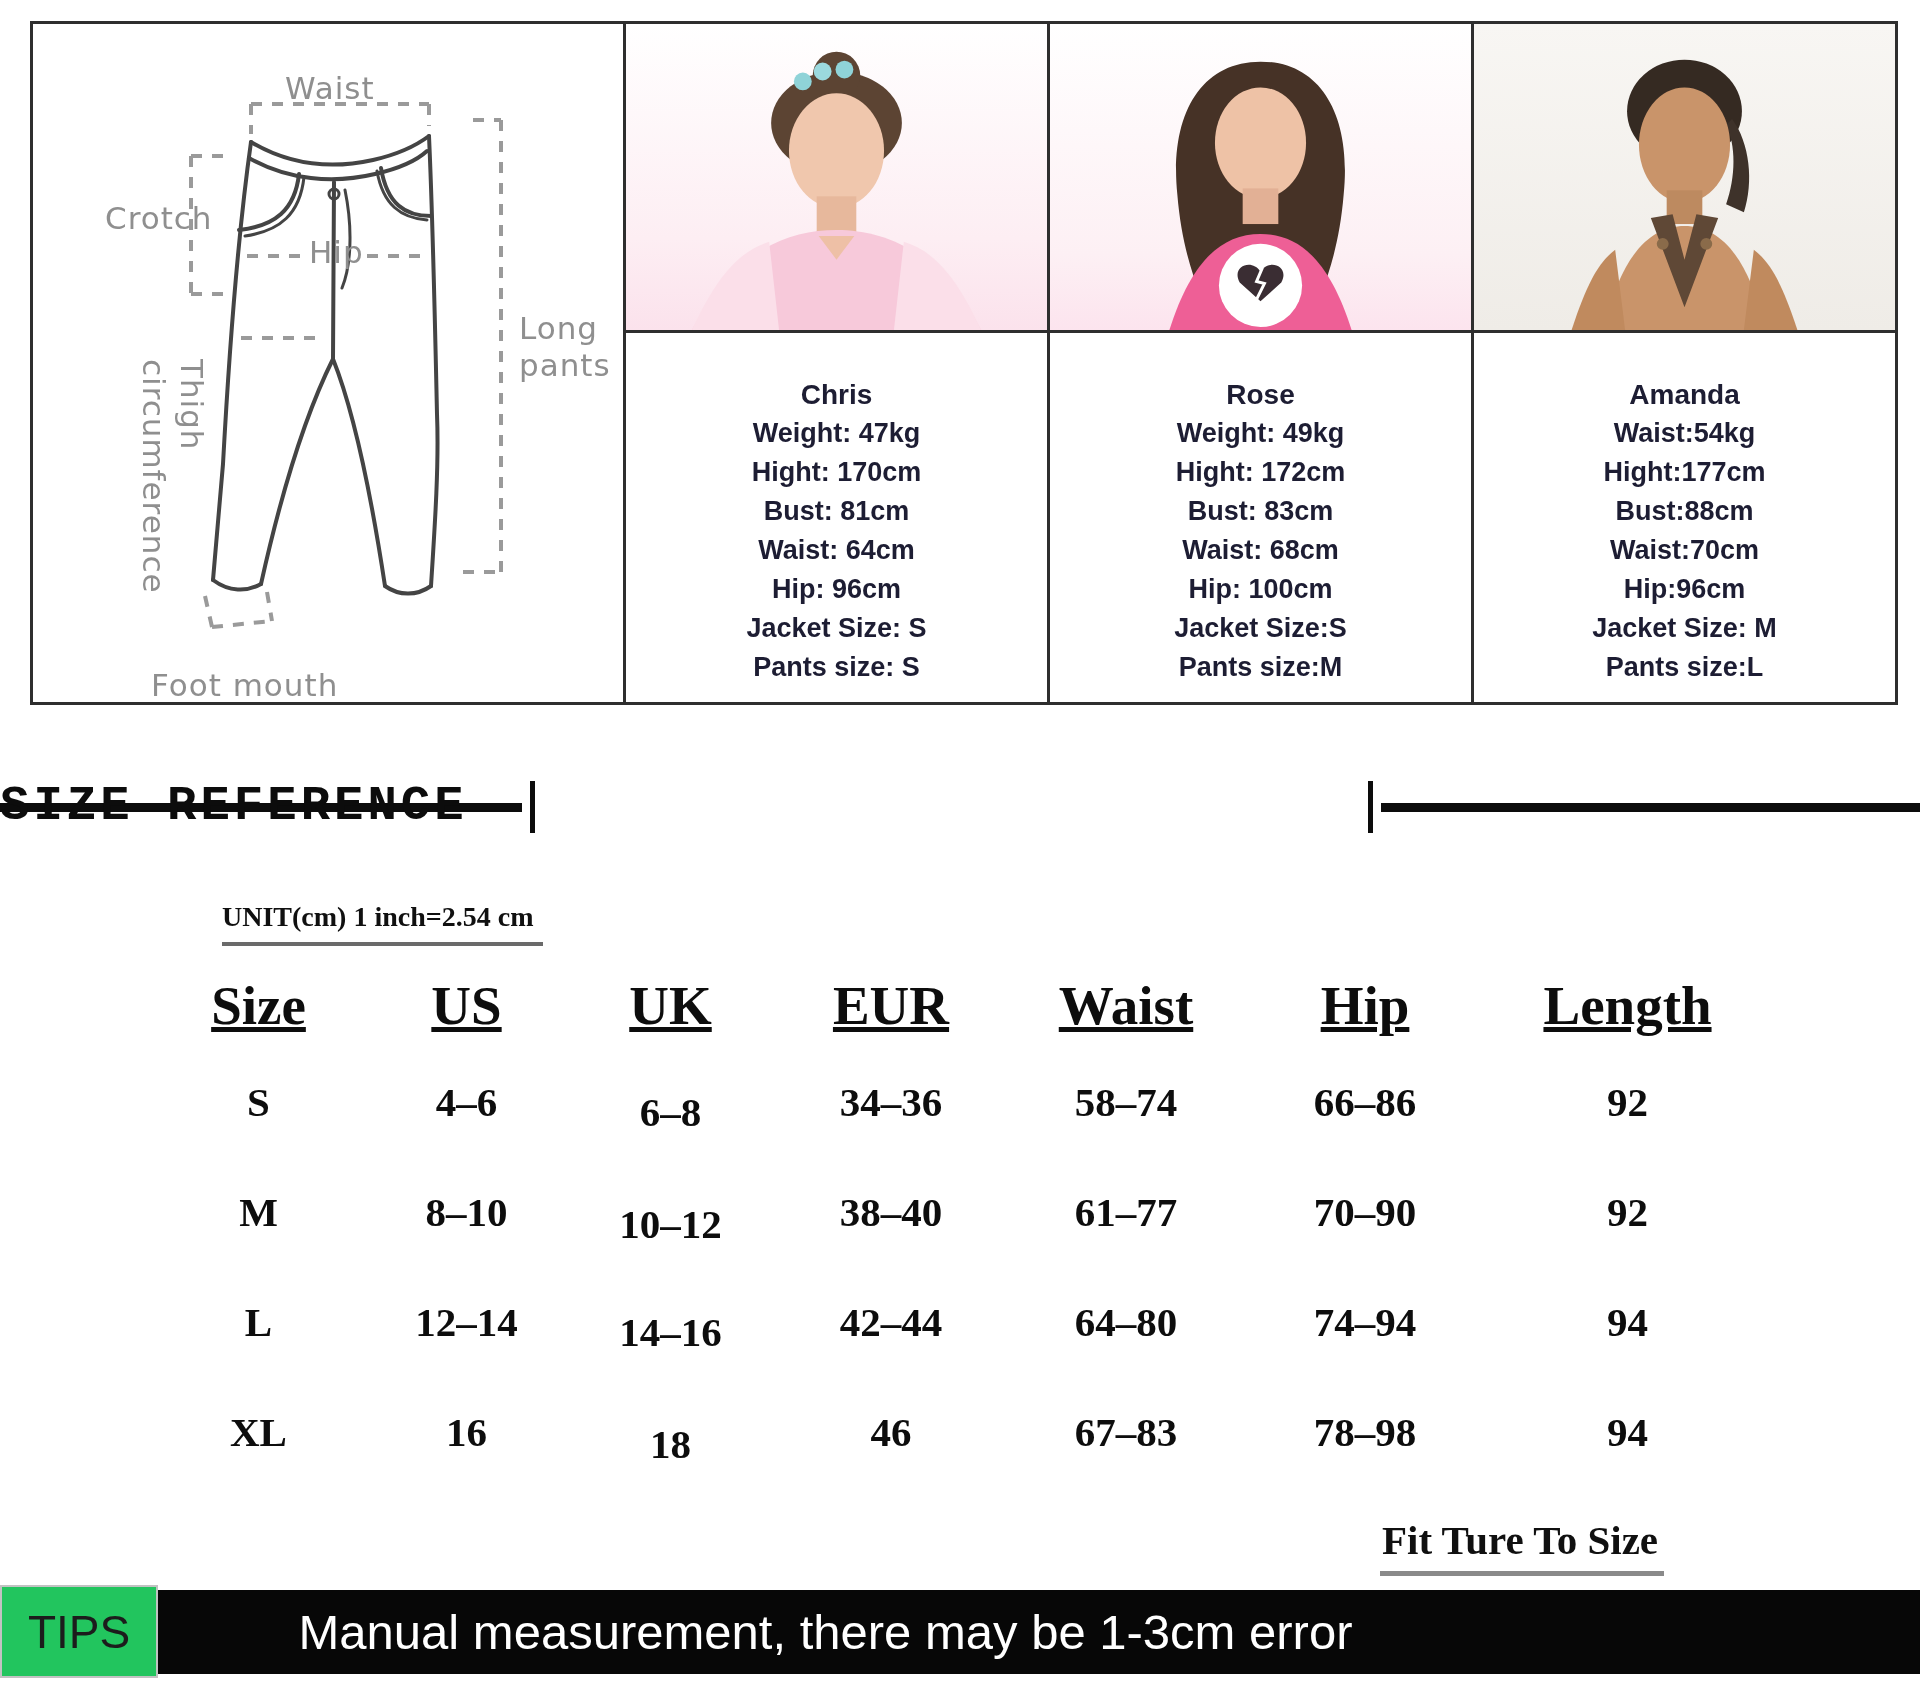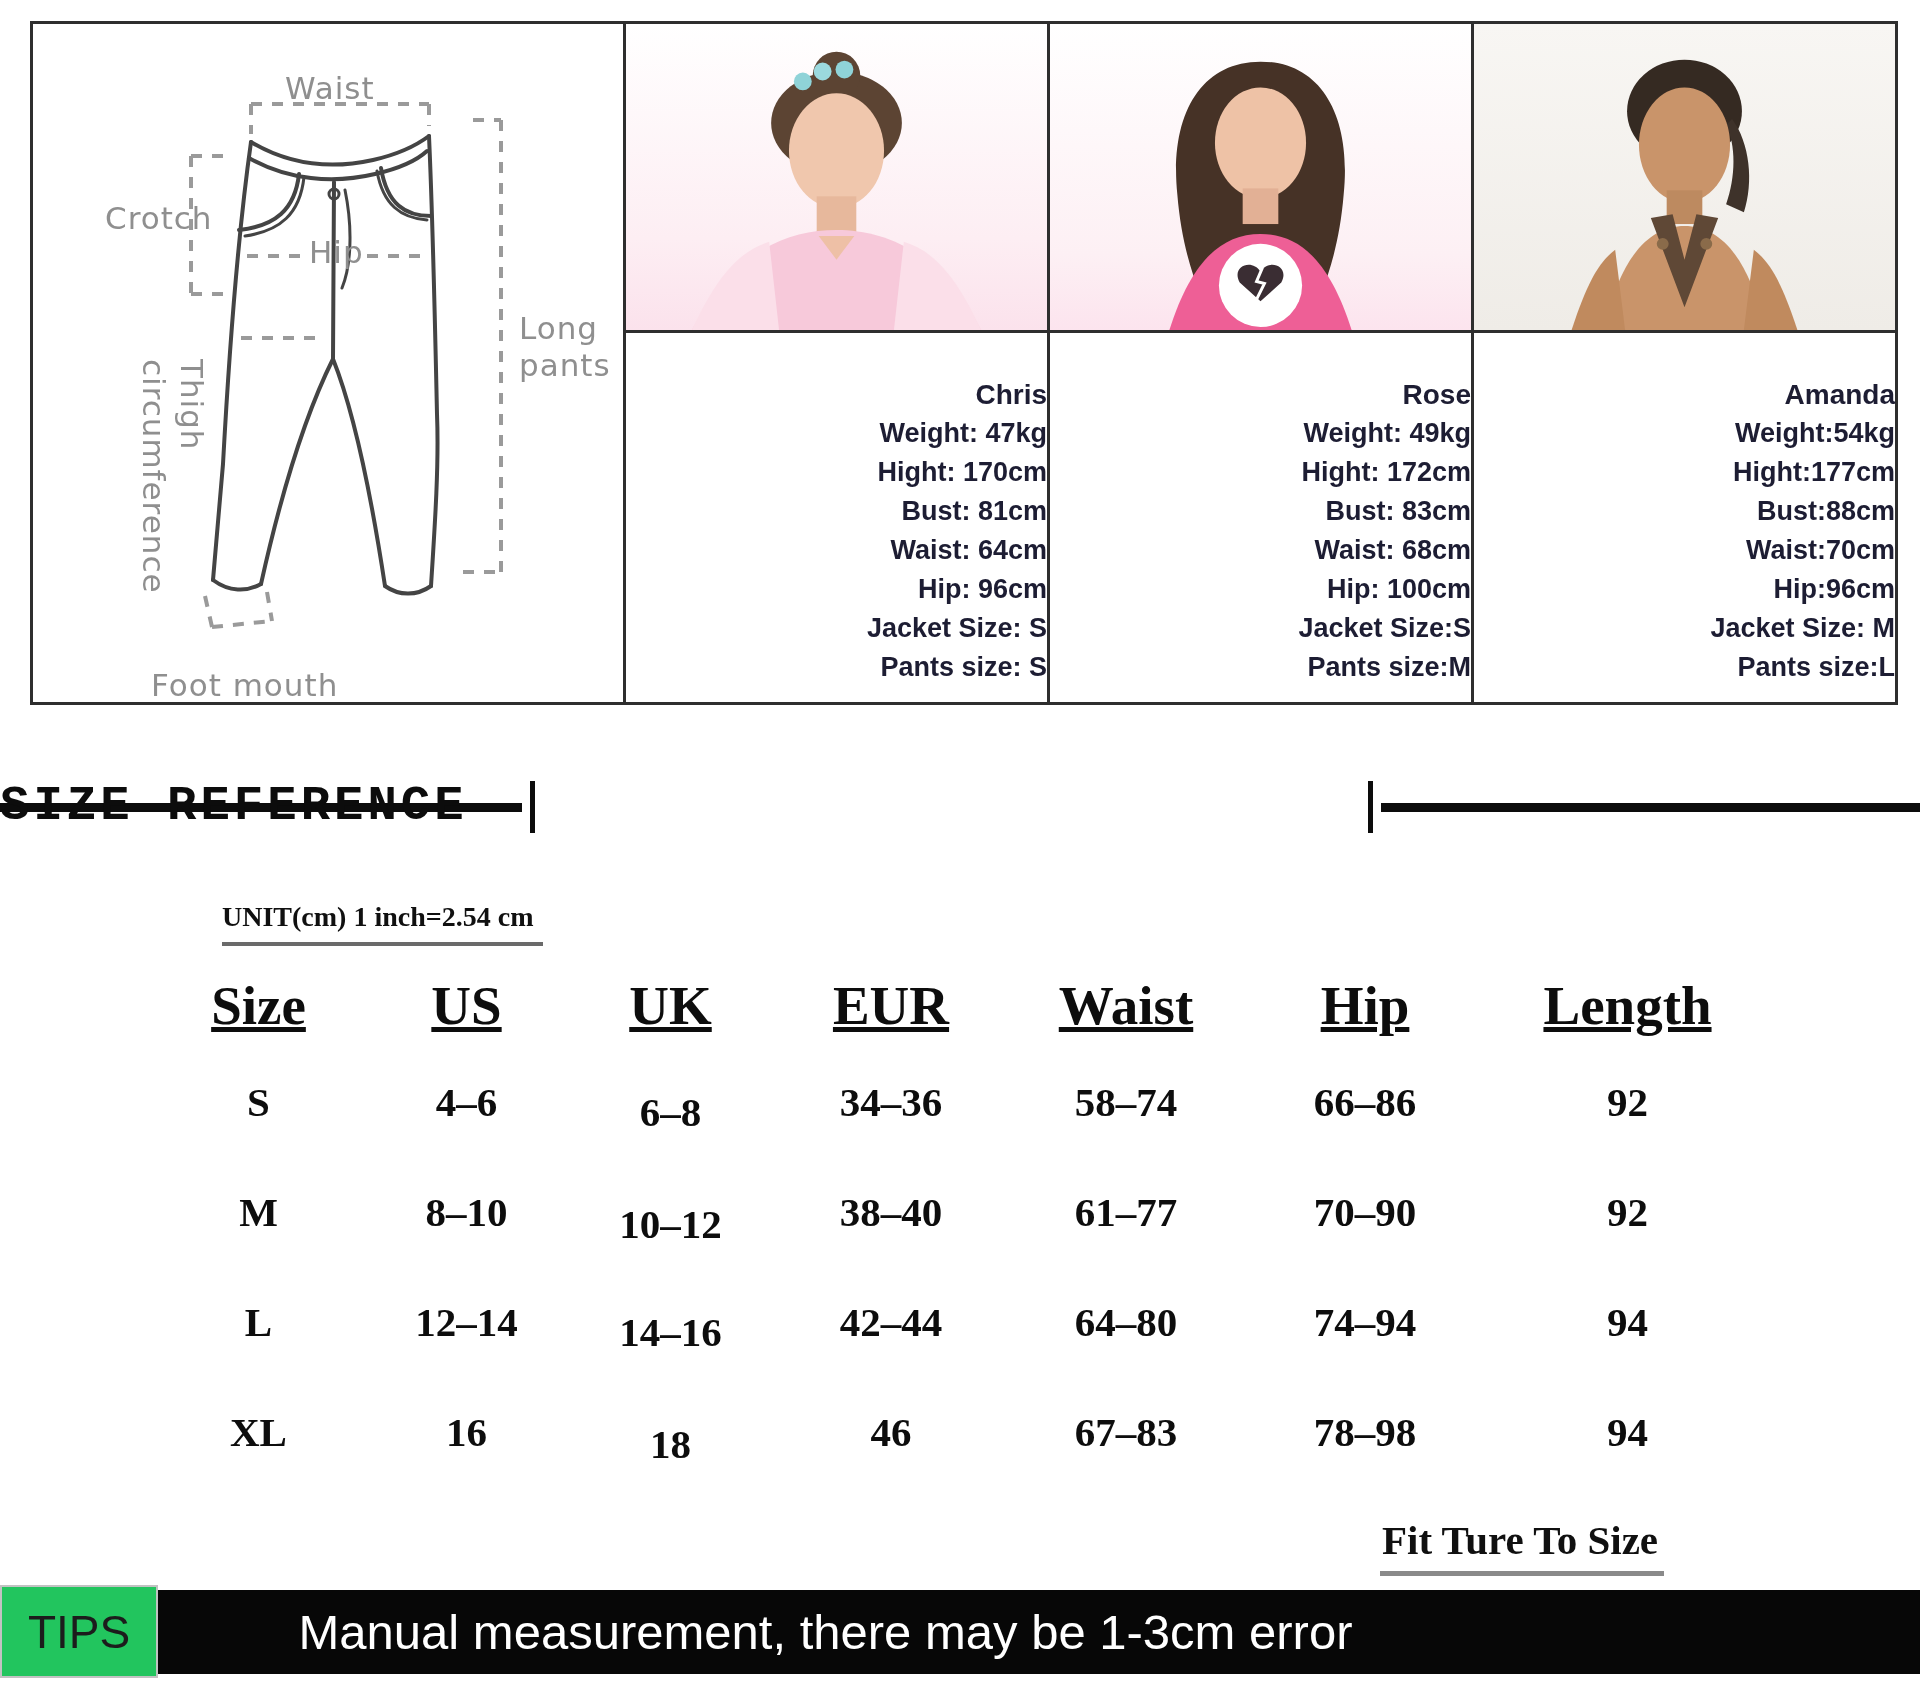--- a/index.html
+++ b/index.html
@@ -9,21 +9,21 @@
   .top-section { position:absolute; left:30px; top:21px; width:1868px; height:684px;
                  border:3px solid #2e2e2e; display:flex; background:#fff; }
   .diagram-col { flex:0 0 593px; border-right:3px solid #2e2e2e; position:relative; }
   .model-col   { flex:1 1 0; display:flex; flex-direction:column; border-right:3px solid #2e2e2e; }
   .model-col.last { border-right:none; }
   .model-photo { flex:0 0 309px; border-bottom:3px solid #2e2e2e; position:relative; overflow:hidden; }
   .model-photo svg { width:100%; height:100%; display:block; }
   .photo-chris  { background:linear-gradient(180deg,#ffffff 0%,#fdeef3 70%,#fbe2ec 100%); }
   .photo-rose   { background:linear-gradient(180deg,#ffffff 0%,#fdf0f4 75%,#fce4ee 100%); }
   .photo-amanda { background:linear-gradient(180deg,#f8f6f3 0%,#efece7 100%); }
-  .model-stats { flex:1 1 auto; text-align:right; padding-top:42px;
+  .model-stats { flex:1 1 auto; text-align:center; padding-top:42px;
                  font-weight:bold; font-size:27px; line-height:39px; color:#1d1d33; }
   .model-name  { font-size:28px; }
 
   
   .diagram-col svg.pants { position:absolute; left:0; top:0; width:593px; height:678px; }
   .diag-label { position:absolute; color:#8f8f8f; font-size:31px; letter-spacing:1px;
                 font-family:"DejaVu Sans", sans-serif; }
   .lbl-waist  { left:252px; top:46px; }
   .lbl-crotch { left:72px;  top:176px; }
   .lbl-hip    { left:276px; top:210px; }
@@ -186,21 +186,21 @@
         <path d="M128,309 C146,232 176,204 210,204 C244,204 274,232 292,309 Z" fill="#c9946a"></path>
         <path d="M176,196 L210,286 L244,196 L222,192 L210,238 L198,192 Z" fill="#5f4836"></path>
         <circle cx="188" cy="222" r="6" fill="#8a6b4a"></circle>
         <circle cx="232" cy="222" r="6" fill="#8a6b4a"></circle>
         <path d="M96,309 C112,260 124,240 140,228 L150,309 Z" fill="#c08a5e"></path>
         <path d="M324,309 C308,260 296,240 280,228 L270,309 Z" fill="#c08a5e"></path>
       </svg>
     </div>
     <div class="model-stats">
       <div class="model-name">Amanda</div>
-      <div>Weight:54kg</div>
+      <div>Waist:54kg</div>
       <div>Hight:177cm</div>
       <div>Bust:88cm</div>
       <div>Waist:70cm</div>
       <div>Hip:96cm</div>
       <div>Jacket Size: M</div>
       <div>Pants size:L</div>
     </div>
   </div>
 </div>
 

